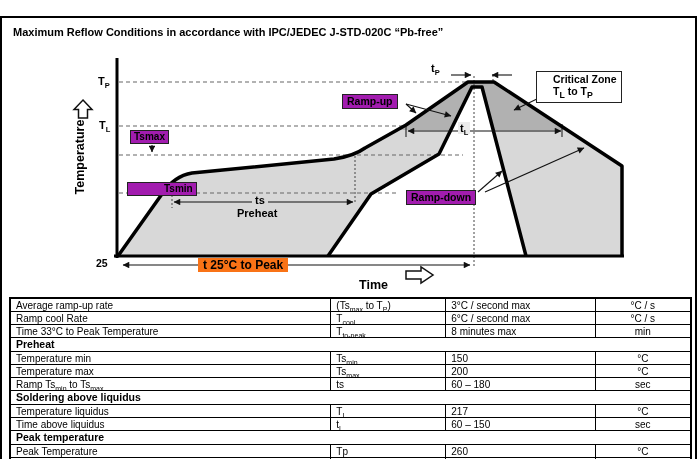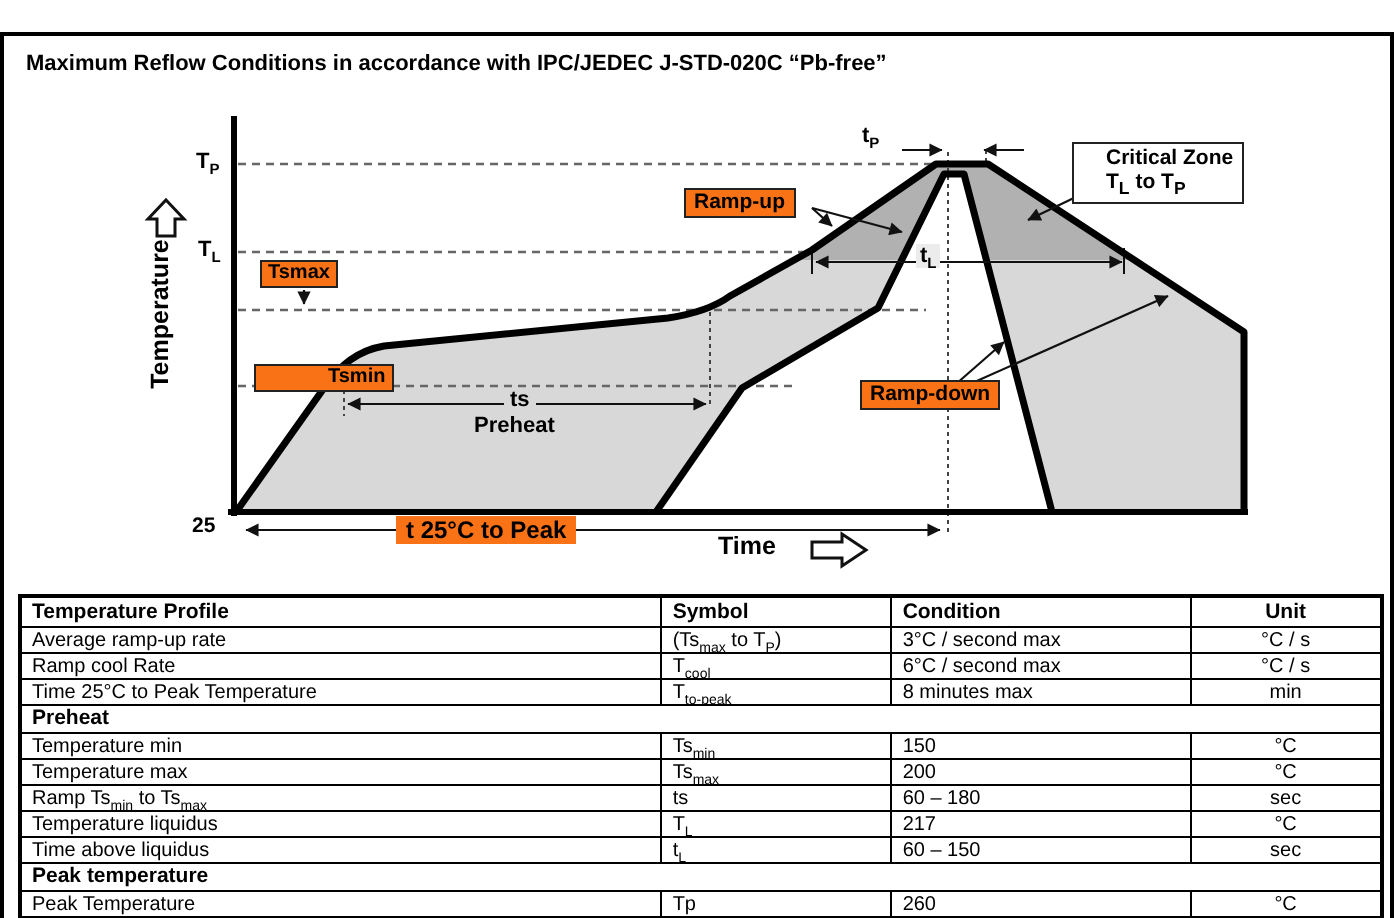--- a/index.html
+++ b/index.html
@@ -7,21 +7,21 @@
     position:relative;width:697px;height:459px;background:#fff;
     font-family:Liberation Sans, sans-serif;color:#000;
     box-sizing:border-box;border:2.5px solid #000;overflow:hidden;margin-top:16px;
   }
   .abs{position:absolute;}
   #title{left:11px;top:8px;font-size:11px;font-weight:bold;white-space:nowrap;}
   #ylab{left:18px;top:132px;width:120px;text-align:center;font-size:12.5px;font-weight:bold;
         transform:rotate(-90deg);transform-origin:center;}
   .axis-sym{font-size:11px;font-weight:bold;white-space:nowrap;}
   .axis-sym sub, .chart-note sub, .boxed sub{font-size:7.5px;line-height:0;}
-  .boxed{border:1.2px solid #222;background:#f97316;padding:0 3px;font-size:10px;
+  .boxed{border:1.2px solid #222;background:#a21caf;padding:0 3px;font-size:10px;
          font-weight:bold;line-height:12px;white-space:nowrap;}
   .chart-note{font-size:11px;font-weight:bold;white-space:nowrap;}
   #t25lab{font-size:12px;background:#f97316;padding:0 5px;}
   #tslab,#preheatlab{background:#d8d8d8;padding:0 3px;}
   #tllab{background:#ececec;padding:0 2px;}
   #timelab{font-size:12.5px;font-weight:bold;}
   #critical-box{border:1.2px solid #222;background:#fff;padding:1px 4px;font-size:10.5px;
                 font-weight:bold;line-height:12px;white-space:nowrap;}
   
   #spec-table{position:absolute;left:7px;top:279px;width:683px;border-collapse:collapse;
@@ -103,62 +103,56 @@
   <div class="abs" id="title">Maximum Reflow Conditions in accordance with IPC/JEDEC J-STD-020C “Pb-free”</div>
   <div class="abs" id="ylab">Temperature</div>
 
   <div class="abs axis-sym" style="left:96px;top:57px;"><span>T</span><sub>P</sub></div>
   <div class="abs axis-sym" style="left:97px;top:101px;"><span>T</span><sub>L</sub></div>
   <div class="abs axis-sym" style="left:94px;top:239px;font-size:10.5px;">25</div>
 
   <div class="abs boxed" style="left:128px;top:112px;">Tsmax</div>
   <div class="abs boxed" style="left:125px;top:164px;padding-left:36px;">Tsmin</div>
   <div class="abs boxed" style="left:340px;top:76px;font-size:10.5px;line-height:13px;padding:0 4px;">Ramp-up</div>
-  <div class="abs boxed" style="left:428px;top:172px;font-size:10.5px;line-height:13px;padding:0 4px;">Ramp-down</div>
+  <div class="abs boxed" style="left:404px;top:172px;font-size:10.5px;line-height:13px;padding:0 4px;">Ramp-down</div>
 
   <div class="abs" id="critical-box" style="left:534px;top:53px;padding-left:16px;">
     <div>Critical Zone</div>
     <div><span>T</span><sub>L</sub><span> to T</span><sub>P</sub></div>
   </div>
 
   <div class="abs chart-note" style="left:429px;top:44px;"><span>t</span><sub>P</sub></div>
   <div class="abs chart-note" id="tllab" style="left:456px;top:104px;"><span>t</span><sub>L</sub></div>
   <div class="abs chart-note" id="tslab" style="left:250px;top:176px;">ts</div>
   <div class="abs chart-note" id="preheatlab" style="left:232px;top:189px;">Preheat</div>
   <div class="abs chart-note" id="t25lab" style="left:196px;top:240px;">t  25°C to Peak</div>
-  <div class="abs" id="timelab" style="left:357px;top:248px;">Time</div>
+  <div class="abs" id="timelab" style="left:357px;top:260px;">Time</div>
 
   <table id="spec-table">
     <colgroup>
         <col style="width:318px">
         <col style="width:114px">
         <col style="width:148px">
         <col style="width:95px">
       </colgroup>
     <tbody>
-        <tr>
-      <th>Temperature Profile</th>
-      <th>Symbol</th>
-      <th>Condition</th>
-      <th class="unit">Unit</th>
-    </tr>
     <tr>
       <td><span>Average ramp-up rate</span></td>
       <td><span>(Ts</span><sub>max</sub><span> to T</span><sub>P</sub><span>)</span></td>
       <td>3°C / second max</td>
       <td class="unit">°C / s</td>
     </tr>
     <tr>
       <td><span>Ramp cool Rate</span></td>
       <td><span>T</span><sub>cool</sub></td>
       <td>6°C / second max</td>
       <td class="unit">°C / s</td>
     </tr>
     <tr>
-      <td><span>Time 25°C to Peak Temperature</span></td>
+      <td><span>Time 33°C to Peak Temperature</span></td>
       <td><span>T</span><sub>to-peak</sub></td>
       <td>8 minutes max</td>
       <td class="unit">min</td>
     </tr>
     <tr class="section">
       <td colspan="4">Preheat</td>
     </tr>
     <tr>
       <td><span>Temperature min</span></td>
       <td><span>Ts</span><sub>min</sub></td>
@@ -170,20 +164,23 @@
       <td><span>Ts</span><sub>max</sub></td>
       <td>200</td>
       <td class="unit">°C</td>
     </tr>
     <tr>
       <td><span>Ramp Ts</span><sub>min</sub><span> to Ts</span><sub>max</sub></td>
       <td><span>ts</span></td>
       <td>60 – 180</td>
       <td class="unit">sec</td>
     </tr>
+    <tr class="section">
+      <td colspan="4">Soldering above liquidus</td>
+    </tr>
     <tr>
       <td><span>Temperature liquidus</span></td>
       <td><span>T</span><sub>L</sub></td>
       <td>217</td>
       <td class="unit">°C</td>
     </tr>
     <tr>
       <td><span>Time above liquidus</span></td>
       <td><span>t</span><sub>L</sub></td>
       <td>60 – 150</td>

